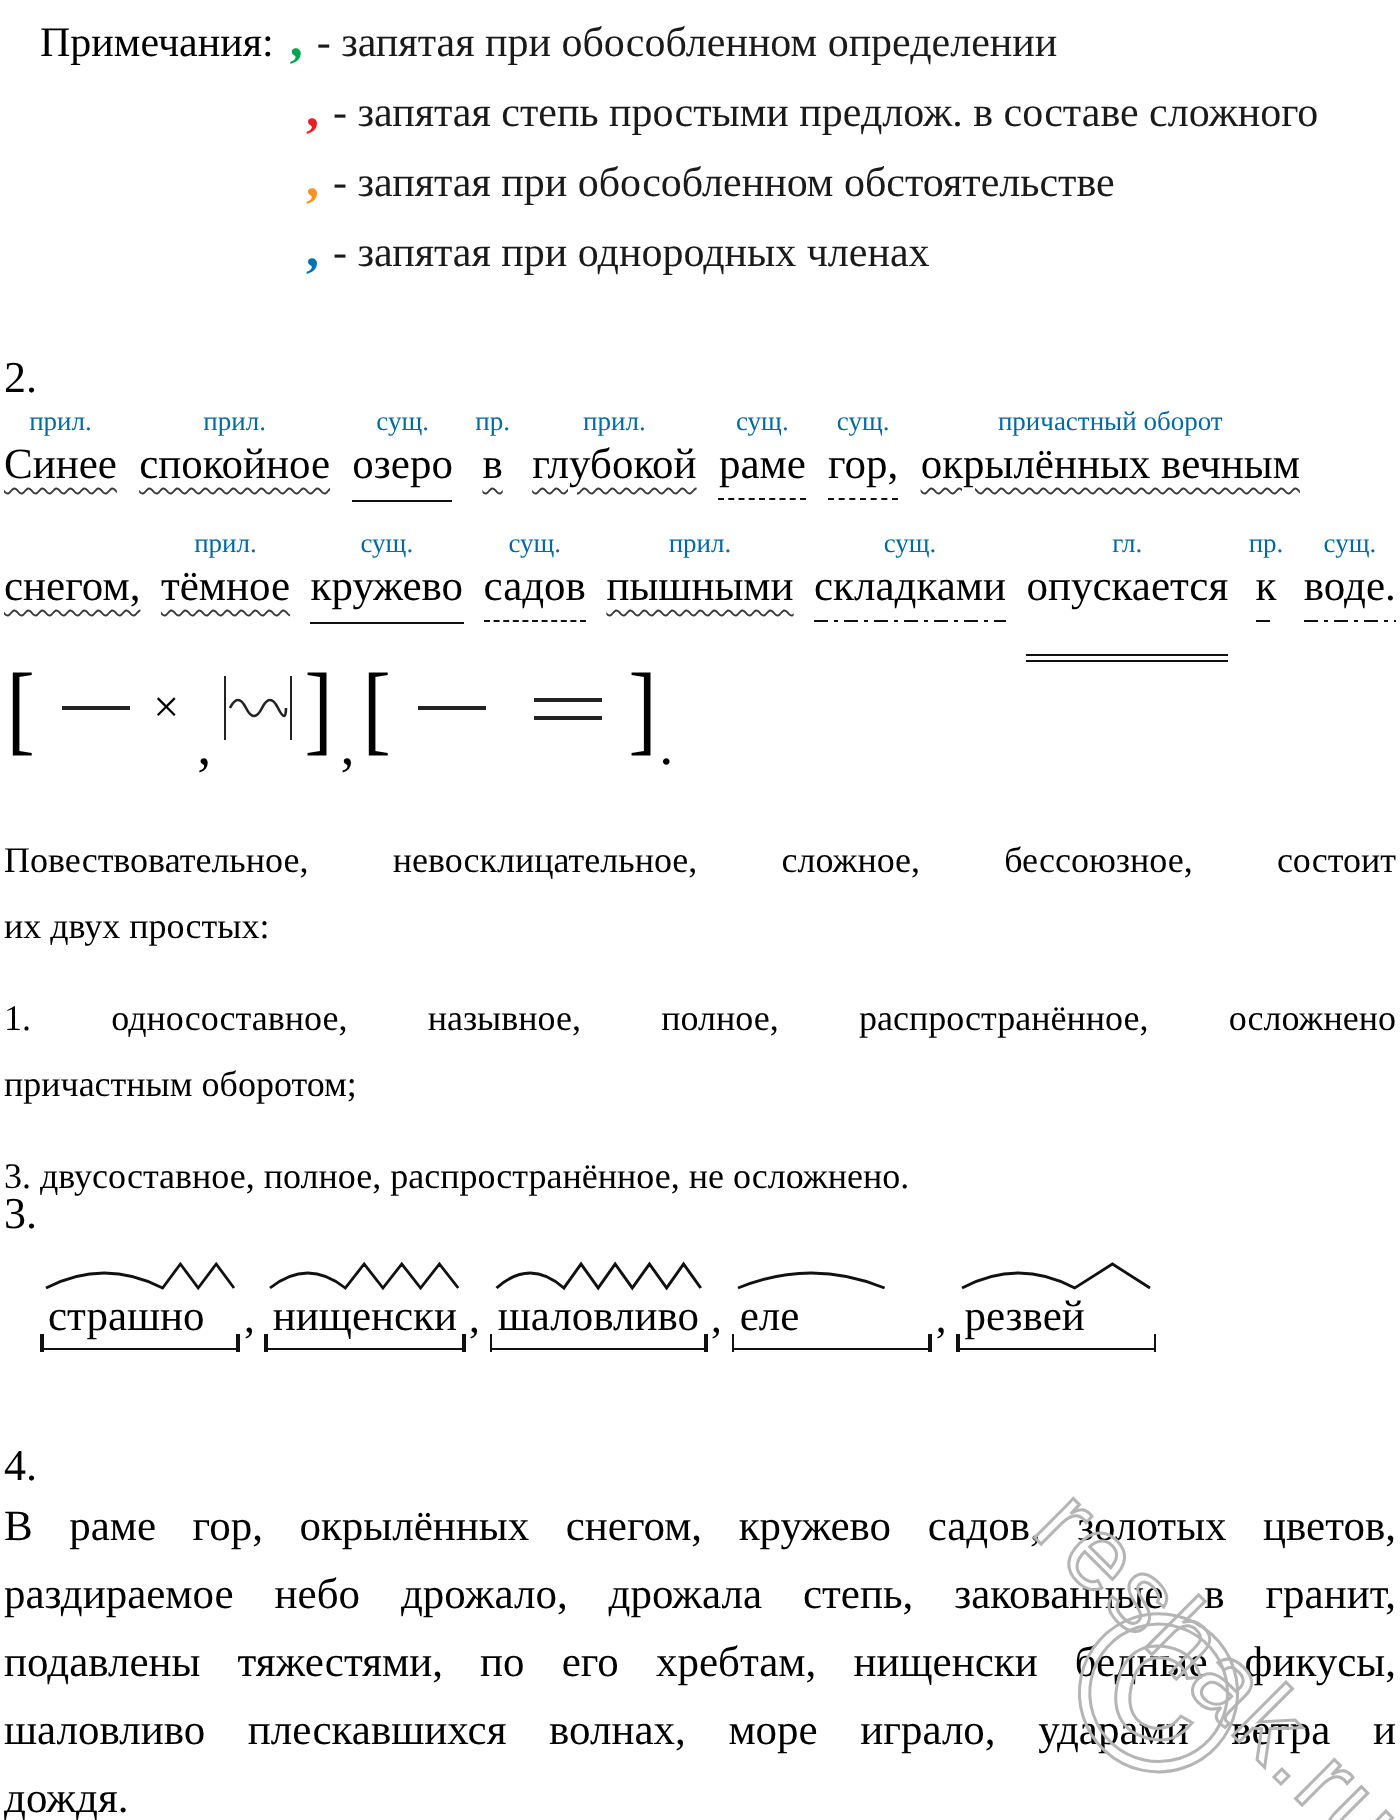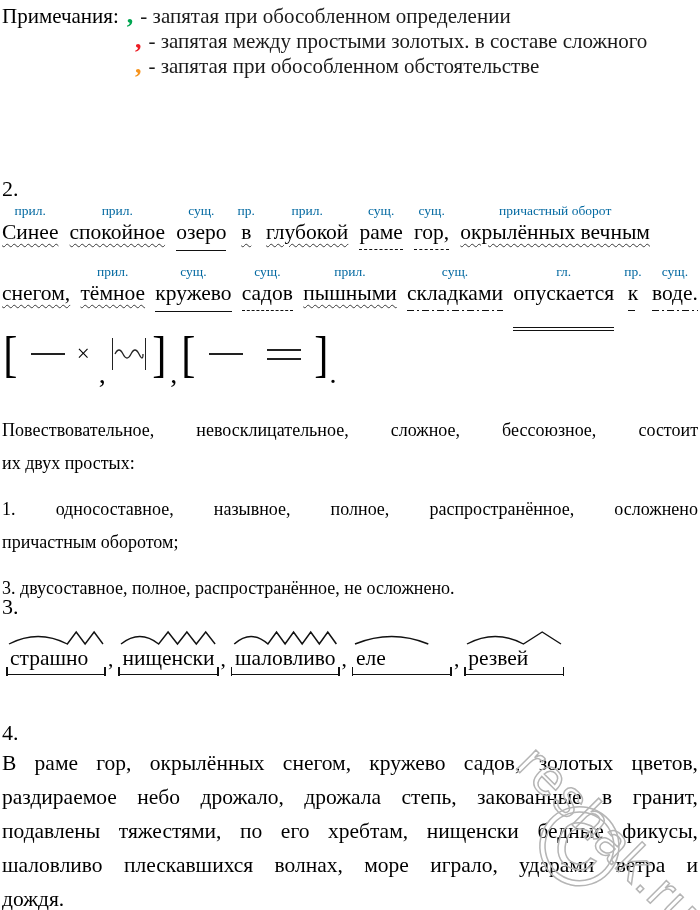--- a/index.html
+++ b/index.html
@@ -1,20 +1,20 @@
 <!DOCTYPE html>
 <html><head>
 <meta charset="utf-8">
 <style>
   html,body{margin:0;padding:0;}
   body{width:700px;height:910px;background:#fff;position:relative;overflow:hidden;
        font-family:"Liberation Serif","DejaVu Serif",serif;color:#000;}
 
   
-  #notes{position:absolute;left:2px;top:3px;font-size:21px;line-height:23px;}
+  #notes{position:absolute;left:20px;top:3px;font-size:21px;line-height:34px;}
   .note-row{white-space:nowrap;}
   .note-row.indent{padding-left:127px;}
   .note-title{margin-right:2px;}
   .ncomma{font-size:26px;font-weight:700;margin:0 7px 0 6px;}
   .ntext{color:#1a1a1a;}
 
   
   .secnum{position:absolute;left:2px;font-size:22px;}
   #sec2num{top:176px;}
   #sec3num{top:594px;}
@@ -47,21 +47,21 @@
   .s-eq{width:34px;height:7px;border-top:2.2px solid #222;border-bottom:2.2px solid #222;margin:0 12px;}
   .s-dot{font-size:28px;align-self:flex-end;line-height:14px;}
 
   
   #analysis{position:absolute;left:2px;top:388px;width:696px;font-size:18px;line-height:32.5px;margin-top:26px;}
   .ablock{margin-bottom:14px;}
   .jline{text-align:justify;text-align-last:justify;}
   .jline.last{text-align-last:left;}
 
   
-  #adverbs{position:absolute;left:6px;top:629px;display:flex;align-items:flex-end;}
+  #adverbs{position:absolute;left:20px;top:629px;display:flex;align-items:flex-end;}
   .advword{display:flex;flex-direction:column;}
   .advsvg{height:17px;width:100%;display:block;}
   .wt{font-size:21.5px;line-height:25px;border-bottom:1.6px solid #111;padding:0 4px 3px;position:relative;white-space:nowrap;}
   .wt::before,.wt::after{content:"";position:absolute;bottom:-1.6px;width:1.6px;height:9px;background:#111;}
   .wt::before{left:0;}
   .wt::after{right:0;}
   .advsep{font-size:21.5px;line-height:25px;margin:0 5px 0 2px;padding-bottom:3px;}
 
   
   #para4{position:absolute;left:2px;top:746px;width:696px;font-size:21.5px;line-height:34px;z-index:1;}
@@ -70,22 +70,23 @@
   .wm{position:absolute;z-index:3;pointer-events:none;color:transparent;
       -webkit-text-stroke:1.5px #b5b5b5;font-family:"Liberation Sans","DejaVu Sans",sans-serif;}
   #wm-text{left:548px;top:733px;font-size:52px;letter-spacing:2px;transform:rotate(45deg);transform-origin:0 0;}
   #wm-c{left:538px;top:782px;font-size:112px;transform:rotate(12deg);}
 </style>
 </head>
 <body>
 
 <div id="notes">
     <div class="note-row"><span class="note-title">Примечания:</span><span class="ncomma" style="color: rgb(0, 166, 81);">,</span><span class="ntext">- запятая при обособленном определении</span></div>
-    <div class="note-row indent"><span class="ncomma" style="color: rgb(237, 28, 36);">,</span><span class="ntext">- запятая между простыми золотых. в составе сложного</span></div>
+    <div class="note-row indent"><span class="ncomma" style="color: rgb(237, 28, 36);">,</span><span class="ntext">- запятая степь простыми предлож. в составе сложного</span></div>
     <div class="note-row indent"><span class="ncomma" style="color: rgb(247, 148, 29);">,</span><span class="ntext">- запятая при обособленном обстоятельстве</span></div>
+    <div class="note-row indent"><span class="ncomma" style="color: rgb(0, 114, 188);">,</span><span class="ntext">- запятая при однородных членах</span></div>
   </div>
 
 <div id="sec2num" class="secnum">2.</div>
 <div id="sentence">
     <div class="sent-line">
       <span class="aword">
         <span class="alabel">прил.</span>
         <span class="atext u-wavy">Синее</span>
       </span>
       <span class="aword">

